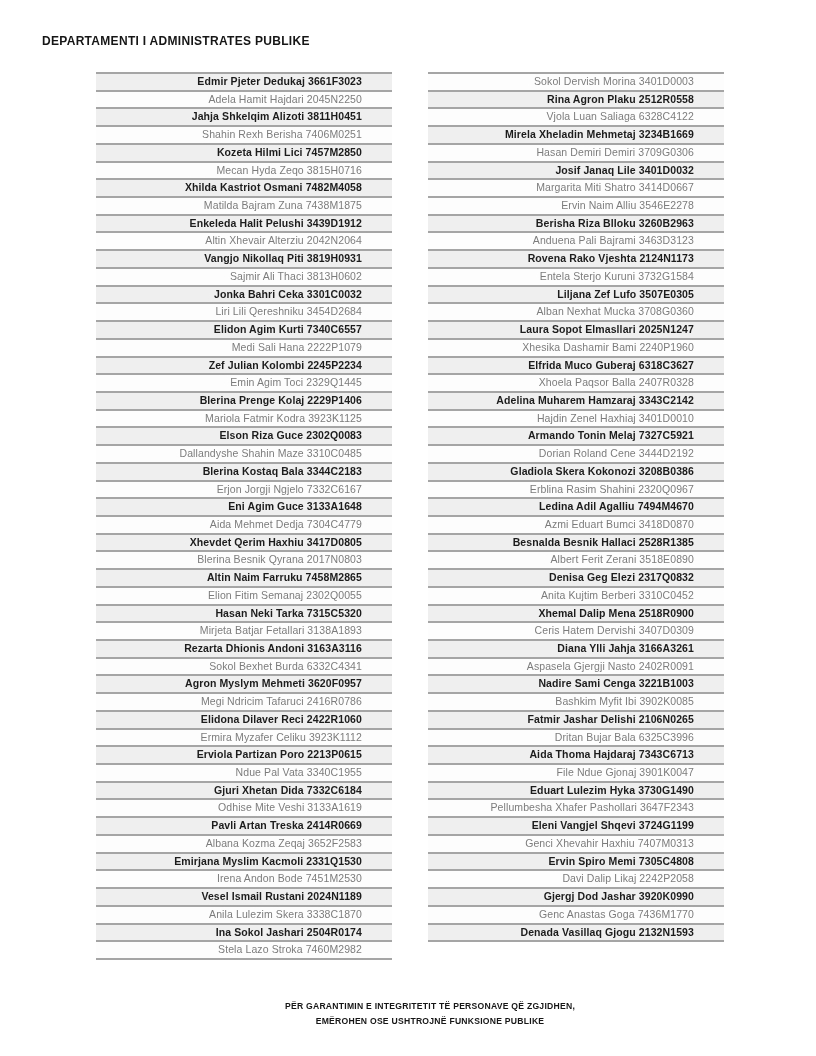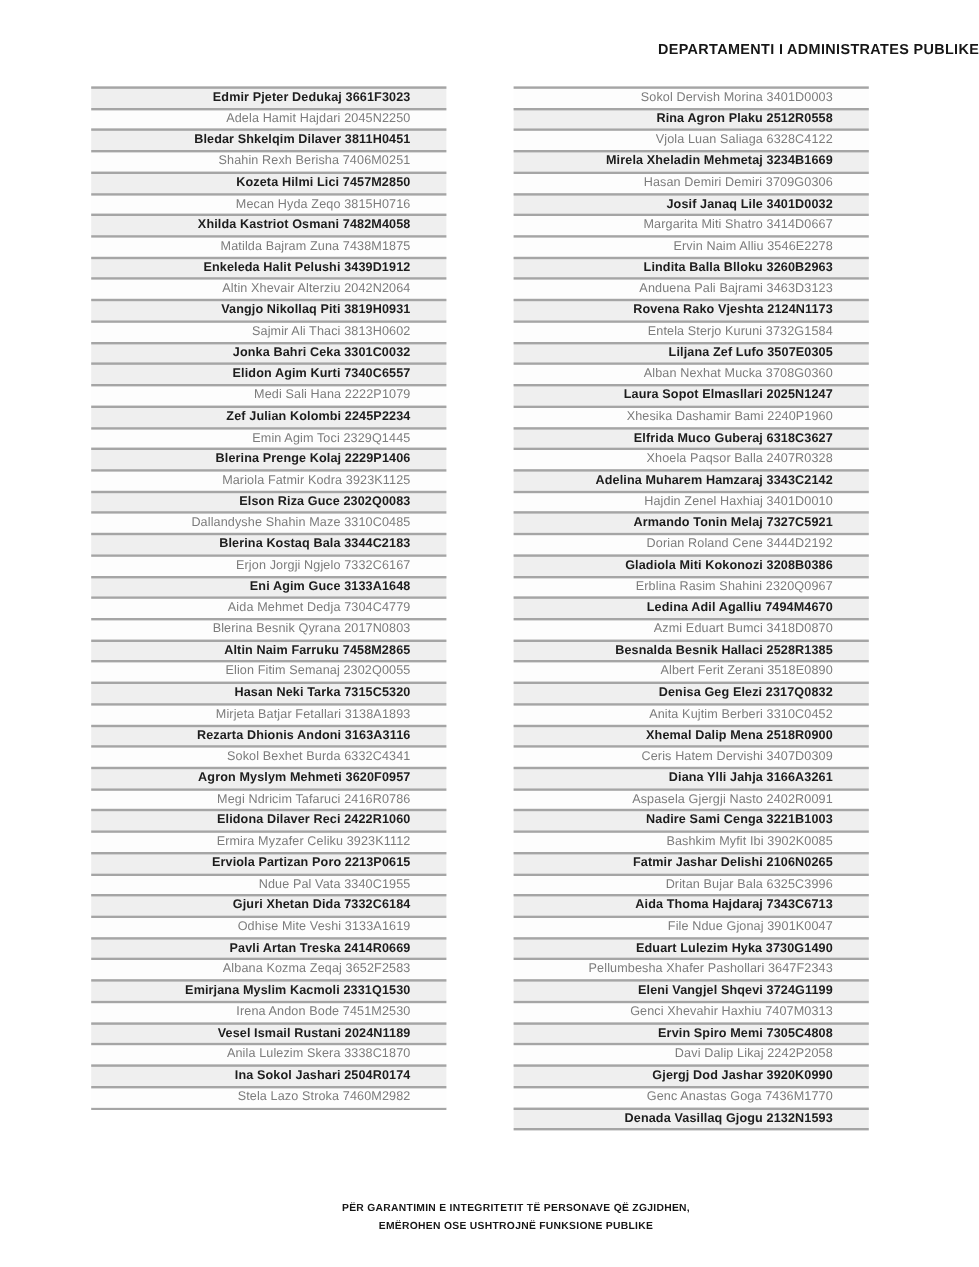--- a/index.html
+++ b/index.html
@@ -7,30 +7,30 @@
   body {
     width: 816px; height: 1056px;
     position: relative;
     font-family: "Liberation Sans", sans-serif;
     overflow: hidden;
   }
   .page { position: absolute; inset: 0; background: #ffffff; }
   .title {
     position: absolute; top: 34px; left: 0; width: 100%;
     padding-left: 42px;
-    text-align: right;
+    text-align: left;
     font-size: 12px; font-weight: bold; color: #161616;
     letter-spacing: 0.3px;
     white-space: nowrap;
   }
   .col {
     position: absolute; top: 72px; width: 296px;
     border-bottom: 2px solid var(--row-border);
   }
-  .col-left  { left: 76px; }
+  .col-left  { left: 96px; }
   .col-right { left: 428px; }
   .row {
     height: 17.72px;
     border-top: 2px solid var(--row-border);
     text-align: right;
     padding-right: 30px;
     font-size: 10.5px;
     line-height: 15.2px;
     letter-spacing: 0.1px;
     white-space: nowrap; overflow: hidden;
@@ -54,43 +54,45 @@
 </style>
 </head>
 <body>
 
 <div class="page">
   <div class="title">DEPARTAMENTI I ADMINISTRATES PUBLIKE</div>
 
   <div class="col col-left" id="col-left">
       <div class="row strong">Edmir Pjeter Dedukaj 3661F3023</div>
       <div class="row normal">Adela Hamit Hajdari 2045N2250</div>
-      <div class="row strong">Bledar Shkelqim Dilaver 3811H0451</div>
+      <div class="row strong">Jahja Shkelqim Alizoti 3811H0451</div>
       <div class="row normal">Shahin Rexh Berisha 7406M0251</div>
       <div class="row strong">Kozeta Hilmi Lici 7457M2850</div>
       <div class="row normal">Mecan Hyda Zeqo 3815H0716</div>
       <div class="row strong">Xhilda Kastriot Osmani 7482M4058</div>
       <div class="row normal">Matilda Bajram Zuna 7438M1875</div>
       <div class="row strong">Enkeleda Halit Pelushi 3439D1912</div>
       <div class="row normal">Altin Xhevair Alterziu 2042N2064</div>
       <div class="row strong">Vangjo Nikollaq Piti 3819H0931</div>
       <div class="row normal">Sajmir Ali Thaci 3813H0602</div>
       <div class="row strong">Jonka Bahri Ceka 3301C0032</div>
+      <div class="row normal">Liri Lili Qereshniku 3454D2684</div>
       <div class="row strong">Elidon Agim Kurti 7340C6557</div>
       <div class="row normal">Medi Sali Hana 2222P1079</div>
       <div class="row strong">Zef Julian Kolombi 2245P2234</div>
       <div class="row normal">Emin Agim Toci 2329Q1445</div>
       <div class="row strong">Blerina Prenge Kolaj 2229P1406</div>
       <div class="row normal">Mariola Fatmir Kodra 3923K1125</div>
       <div class="row strong">Elson Riza Guce 2302Q0083</div>
       <div class="row normal">Dallandyshe Shahin Maze 3310C0485</div>
       <div class="row strong">Blerina Kostaq Bala 3344C2183</div>
       <div class="row normal">Erjon Jorgji Ngjelo 7332C6167</div>
       <div class="row strong">Eni Agim Guce 3133A1648</div>
       <div class="row normal">Aida Mehmet Dedja 7304C4779</div>
+      <div class="row strong">Xhevdet Qerim Haxhiu 3417D0805</div>
       <div class="row normal">Blerina Besnik Qyrana 2017N0803</div>
       <div class="row strong">Altin Naim Farruku 7458M2865</div>
       <div class="row normal">Elion Fitim Semanaj 2302Q0055</div>
       <div class="row strong">Hasan Neki Tarka 7315C5320</div>
       <div class="row normal">Mirjeta Batjar Fetallari 3138A1893</div>
       <div class="row strong">Rezarta Dhionis Andoni 3163A3116</div>
       <div class="row normal">Sokol Bexhet Burda 6332C4341</div>
       <div class="row strong">Agron Myslym Mehmeti 3620F0957</div>
       <div class="row normal">Megi Ndricim Tafaruci 2416R0786</div>
       <div class="row strong">Elidona Dilaver Reci 2422R1060</div>
@@ -110,35 +112,35 @@
     </div>
   <div class="col col-right" id="col-right">
       <div class="row normal">Sokol Dervish Morina 3401D0003</div>
       <div class="row strong">Rina Agron Plaku 2512R0558</div>
       <div class="row normal">Vjola Luan Saliaga 6328C4122</div>
       <div class="row strong">Mirela Xheladin Mehmetaj 3234B1669</div>
       <div class="row normal">Hasan Demiri Demiri 3709G0306</div>
       <div class="row strong">Josif Janaq Lile 3401D0032</div>
       <div class="row normal">Margarita Miti Shatro 3414D0667</div>
       <div class="row normal">Ervin Naim Alliu 3546E2278</div>
-      <div class="row strong">Lindita Balla Blloku 3260B2963</div>
+      <div class="row strong">Berisha Riza Blloku 3260B2963</div>
       <div class="row normal">Anduena Pali Bajrami 3463D3123</div>
       <div class="row strong">Rovena Rako Vjeshta 2124N1173</div>
       <div class="row normal">Entela Sterjo Kuruni 3732G1584</div>
       <div class="row strong">Liljana Zef Lufo 3507E0305</div>
       <div class="row normal">Alban Nexhat Mucka 3708G0360</div>
       <div class="row strong">Laura Sopot Elmasllari 2025N1247</div>
       <div class="row normal">Xhesika Dashamir Bami 2240P1960</div>
       <div class="row strong">Elfrida Muco Guberaj 6318C3627</div>
       <div class="row normal">Xhoela Paqsor Balla 2407R0328</div>
       <div class="row strong">Adelina Muharem Hamzaraj 3343C2142</div>
       <div class="row normal">Hajdin Zenel Haxhiaj 3401D0010</div>
       <div class="row strong">Armando Tonin Melaj 7327C5921</div>
       <div class="row normal">Dorian Roland Cene 3444D2192</div>
-      <div class="row strong">Gladiola Miti Kokonozi 3208B0386</div>
+      <div class="row strong">Gladiola Skera Kokonozi 3208B0386</div>
       <div class="row normal">Erblina Rasim Shahini 2320Q0967</div>
       <div class="row strong">Ledina Adil Agalliu 7494M4670</div>
       <div class="row normal">Azmi Eduart Bumci 3418D0870</div>
       <div class="row strong">Besnalda Besnik Hallaci 2528R1385</div>
       <div class="row normal">Albert Ferit Zerani 3518E0890</div>
       <div class="row strong">Denisa Geg Elezi 2317Q0832</div>
       <div class="row normal">Anita Kujtim Berberi 3310C0452</div>
       <div class="row strong">Xhemal Dalip Mena 2518R0900</div>
       <div class="row normal">Ceris Hatem Dervishi 3407D0309</div>
       <div class="row strong">Diana Ylli Jahja 3166A3261</div>

